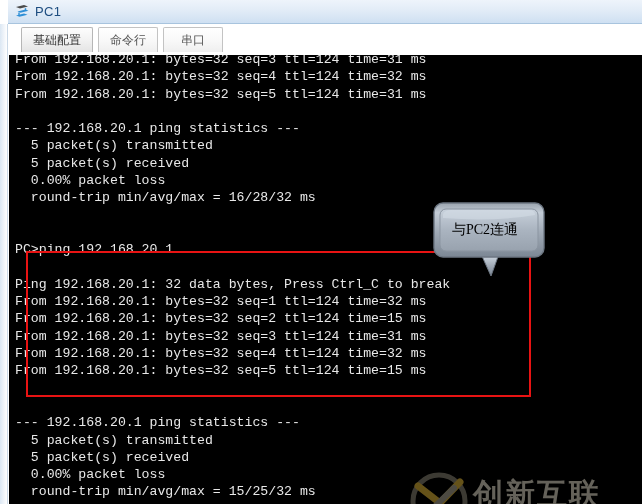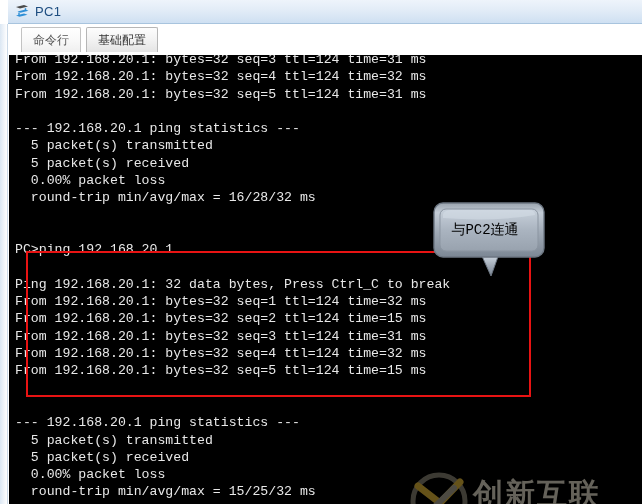--- a/index.html
+++ b/index.html
@@ -147,21 +147,21 @@
   .callout-text {
     position: absolute;
     left: 0; top: 0;
     width: 104px;
     height: 56px;
     display: flex;
     align-items: center;
     justify-content: center;
     font-size: 14px;
     color: #000000;
-    font-family: Liberation Mono, monospace;
+    font-family: Liberation Serif, serif;
     letter-spacing: 0px;
     pointer-events: none;
   }
 
   
   .watermark {
     position: absolute;
     left: 401px;
     top: 417px;
     width: 230px;
@@ -201,25 +201,28 @@
         <path d="M12.5 5.2 L12.5 7.2" stroke="#2f8fd6" stroke-width="1.4" fill="none"></path>
       </svg>
     </div>
     <span class="win-title">PC1</span>
   </div>
 
   <div class="frame">
     <div class="frame-left-edge"></div>
 
     <div class="tabstrip">
+      <div class="tab">
+        <span>基础配置</span>
+      </div>
       <div class="tab inactive">
         <span>命令行</span>
       </div>
-      <div class="tab">
-        <span>基础配置</span>
+      <div class="tab inactive">
+        <span>串口</span>
       </div>
     </div>
 
     <div class="terminal">
       <div class="term-text"><div class="term-line">From 192.168.20.1: bytes=32 seq=3 ttl=124 time=31 ms</div><div class="term-line">From 192.168.20.1: bytes=32 seq=4 ttl=124 time=32 ms</div><div class="term-line">From 192.168.20.1: bytes=32 seq=5 ttl=124 time=31 ms</div><div class="term-line blank"> </div><div class="term-line">--- 192.168.20.1 ping statistics ---</div><div class="term-line">  5 packet(s) transmitted</div><div class="term-line">  5 packet(s) received</div><div class="term-line">  0.00% packet loss</div><div class="term-line">  round-trip min/avg/max = 16/28/32 ms</div><div class="term-line blank"> </div><div class="term-line blank"> </div><div class="term-line">PC&gt;ping 192.168.20.1</div><div class="term-line blank"> </div><div class="term-line">Ping 192.168.20.1: 32 data bytes, Press Ctrl_C to break</div><div class="term-line">From 192.168.20.1: bytes=32 seq=1 ttl=124 time=32 ms</div><div class="term-line">From 192.168.20.1: bytes=32 seq=2 ttl=124 time=15 ms</div><div class="term-line">From 192.168.20.1: bytes=32 seq=3 ttl=124 time=31 ms</div><div class="term-line">From 192.168.20.1: bytes=32 seq=4 ttl=124 time=32 ms</div><div class="term-line">From 192.168.20.1: bytes=32 seq=5 ttl=124 time=15 ms</div><div class="term-line blank"> </div><div class="term-line blank"> </div><div class="term-line">--- 192.168.20.1 ping statistics ---</div><div class="term-line">  5 packet(s) transmitted</div><div class="term-line">  5 packet(s) received</div><div class="term-line">  0.00% packet loss</div><div class="term-line">  round-trip min/avg/max = 15/25/32 ms</div><div class="term-line blank"> </div></div>
 
       <div class="redbox"></div>
 
       <div class="callout">
         <svg width="117" height="77" viewBox="0 0 117 77">

